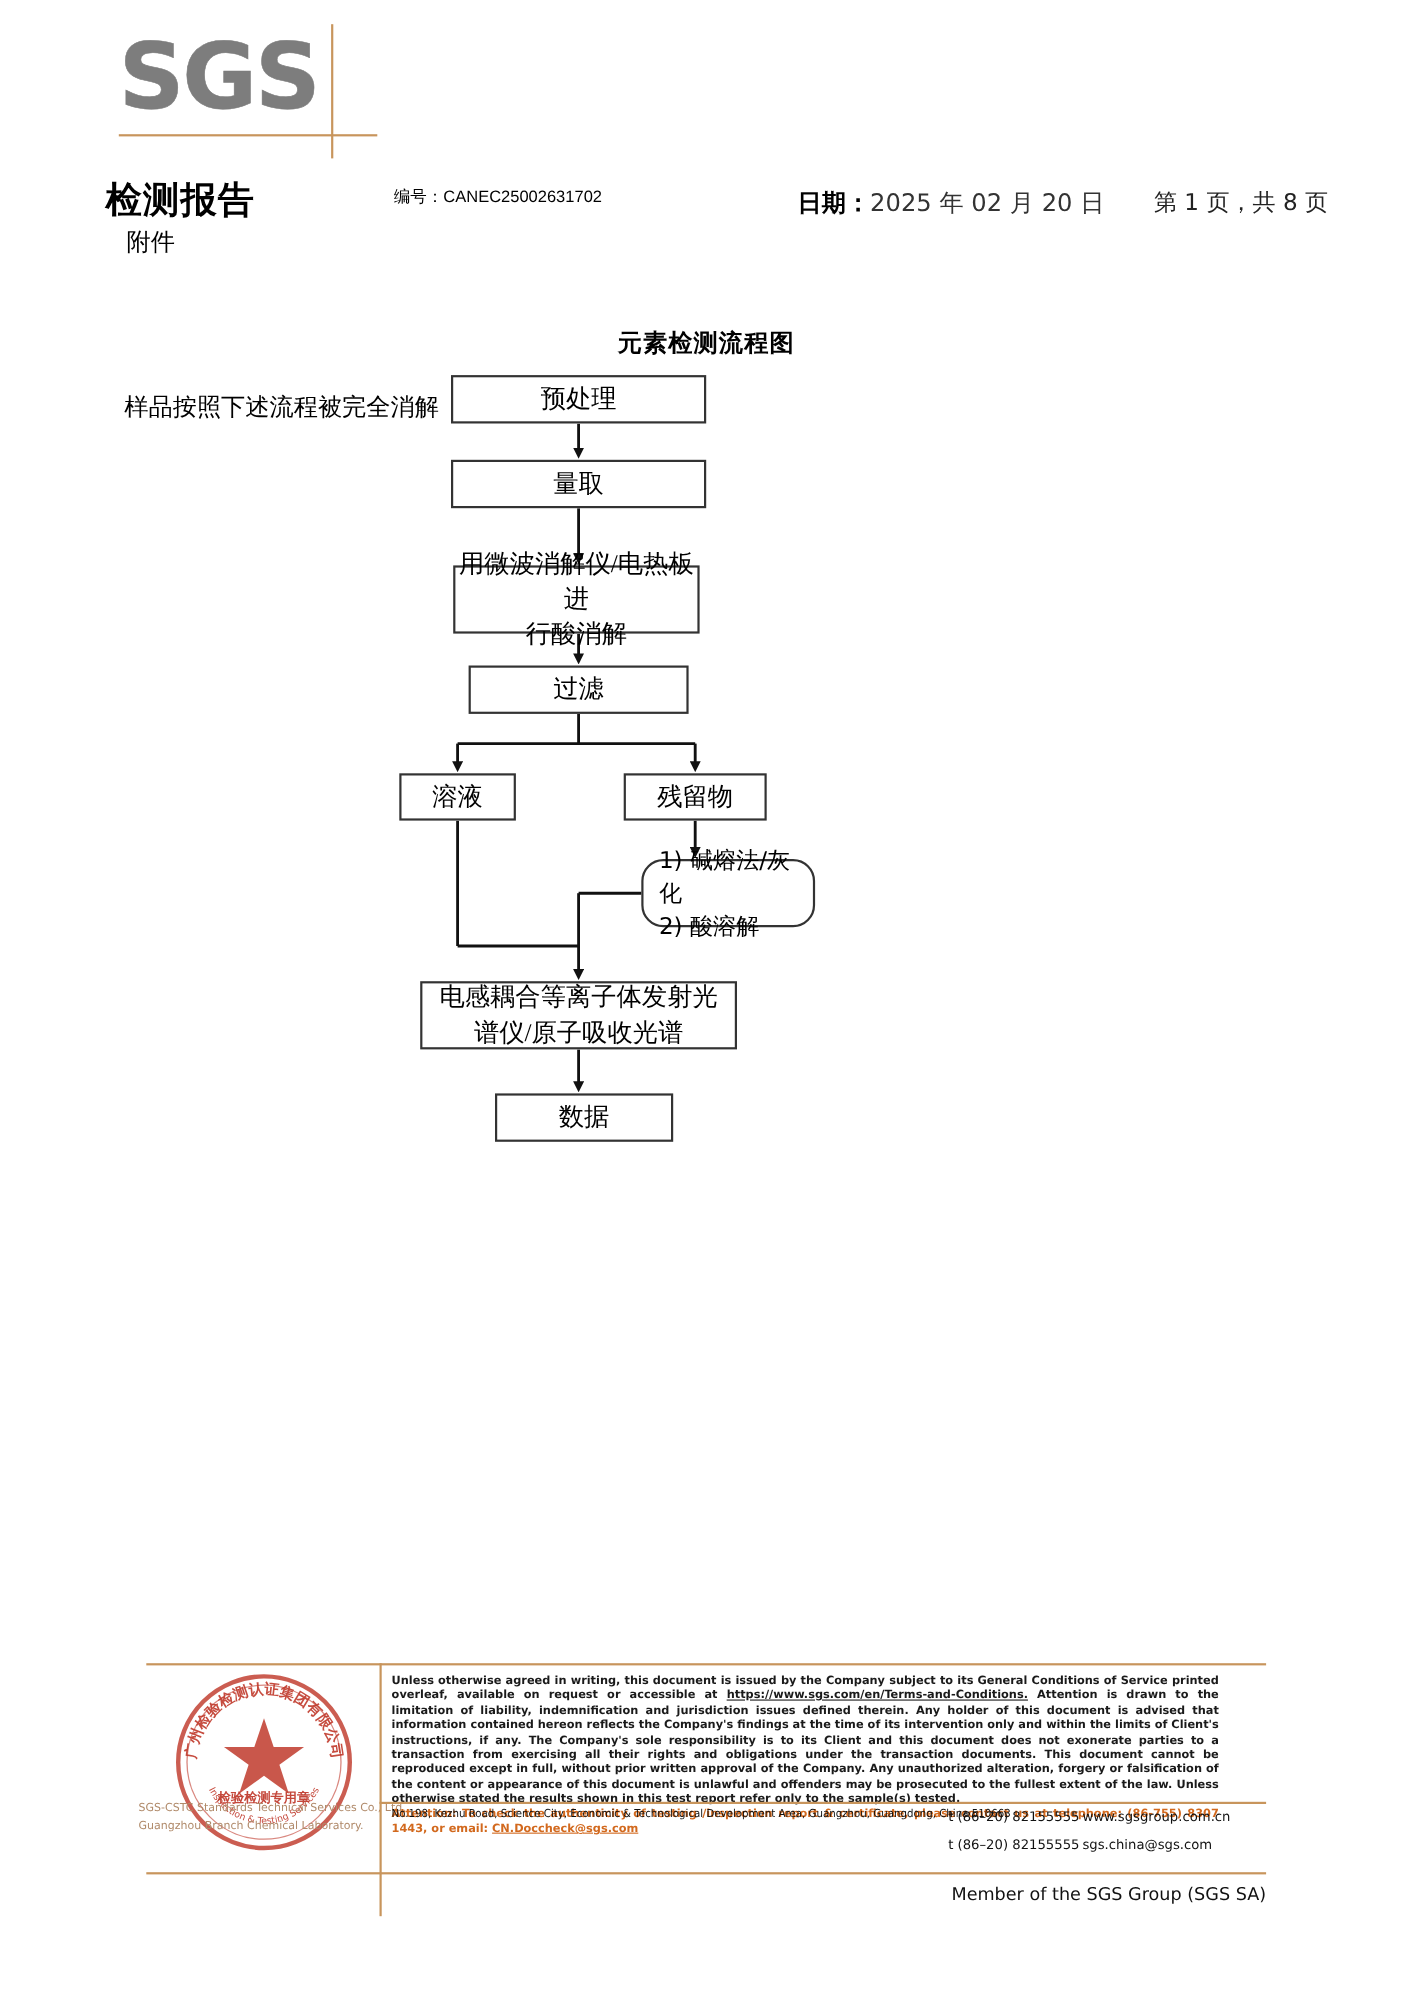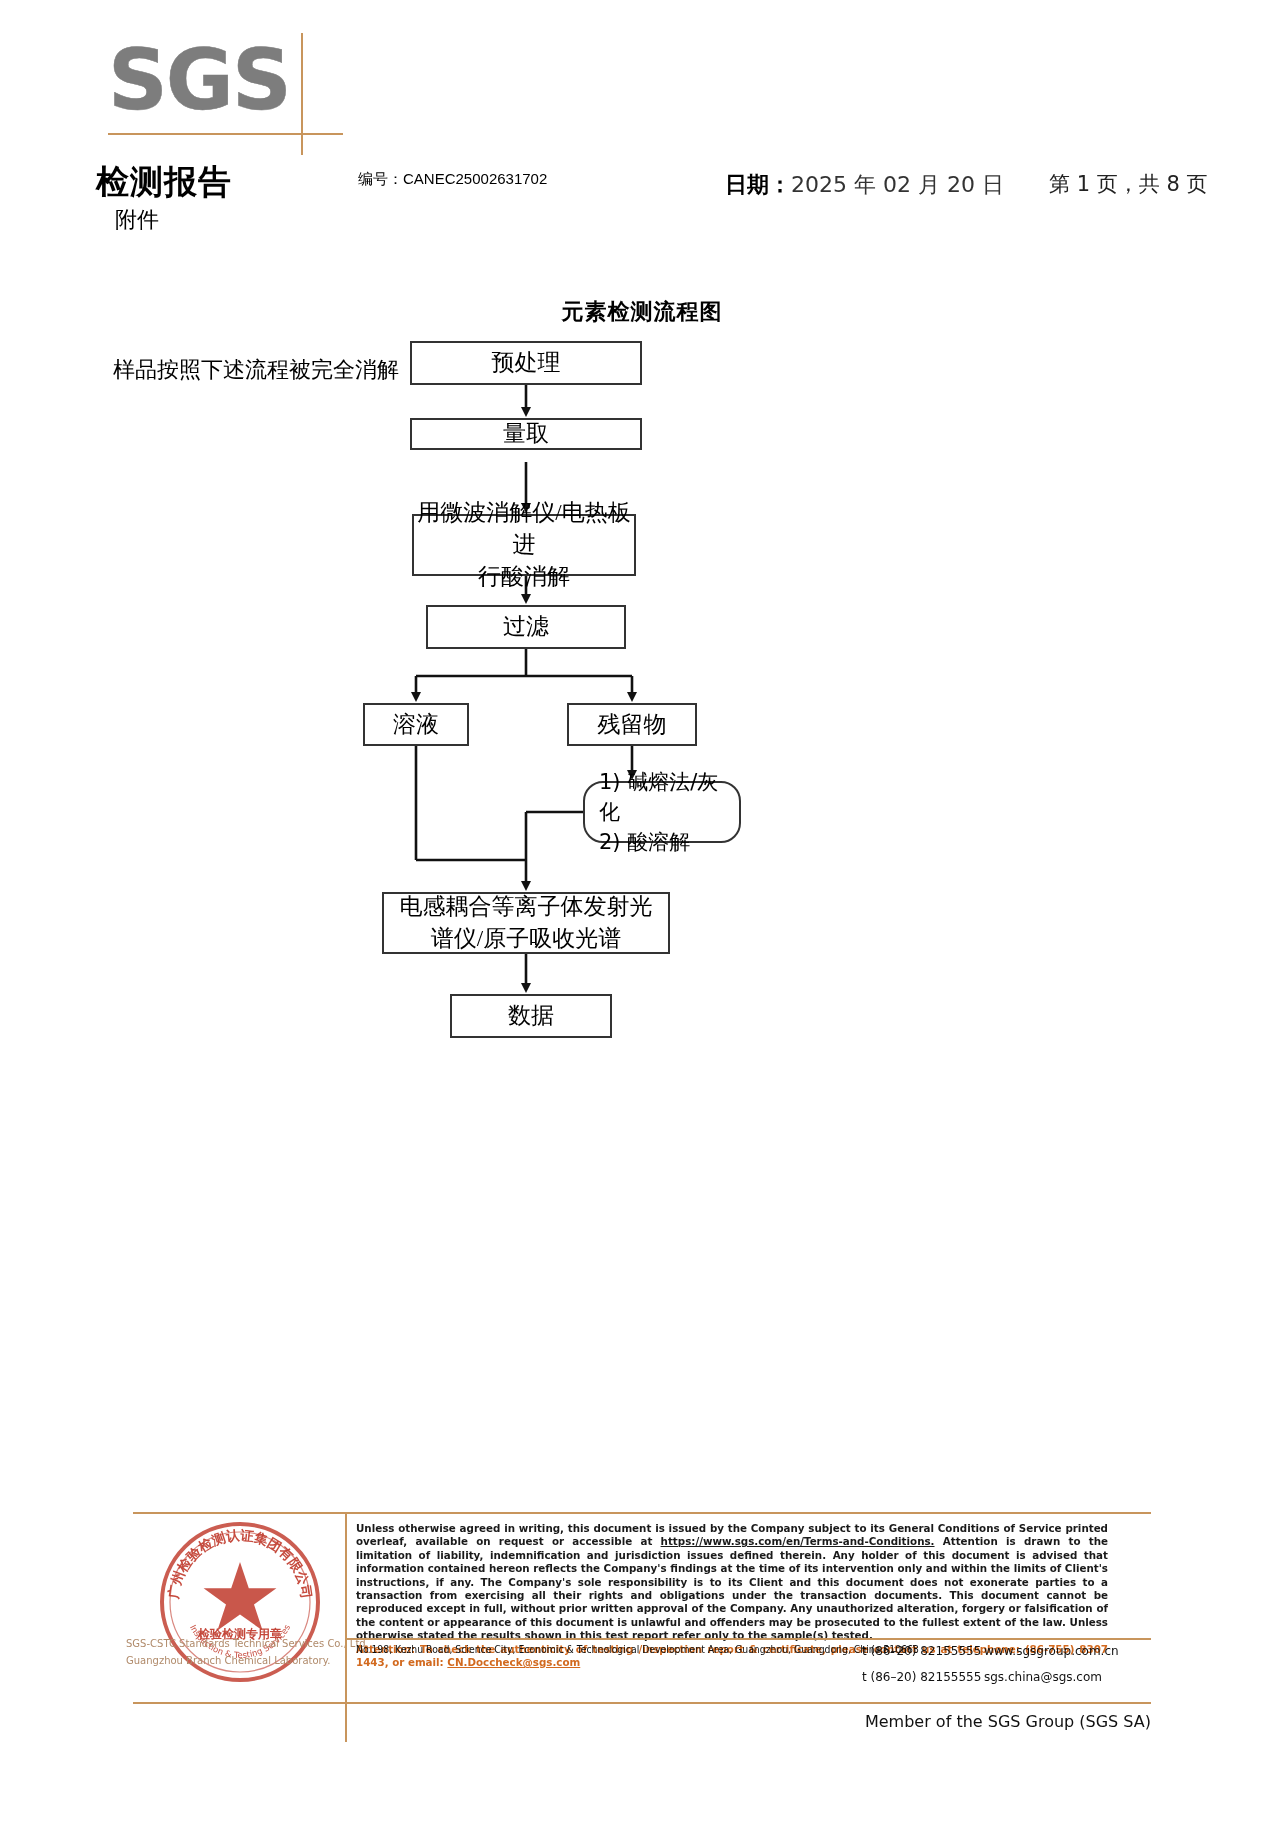--- a/index.html
+++ b/index.html
@@ -16,21 +16,20 @@
     overflow: hidden;
   }
 
   
   .logo-wrap {
     position: absolute;
     left: 108px;
     top: 22px;
     width: 215px;
     height: 110px;
-    margin-top: 11px;
   }
   .logo-text {
     font-family: "DejaVu Sans", sans-serif;
     font-weight: bold;
     font-size: 83px;
     letter-spacing: -2px;
     color: #7d7d7d;
     line-height: 96px;
     -webkit-text-stroke: 0.5px #7d7d7d;
   }
@@ -347,21 +346,21 @@
     <line x1="526" y1="860" x2="526" y2="886" marker-end="url(#arrow)"></line>
 
     <line x1="526" y1="954" x2="526" y2="988" marker-end="url(#arrow)"></line>
   </g>
 </svg>
 
 <div class="node" style="left:410px; top:341px; width:232px; height:44px;">
   <span>预处理</span>
 </div>
 
-<div class="node" style="left:410px; top:418px; width:232px; height:32px;">
+<div class="node" style="left:410px; top:418px; width:232px; height:44px;">
   <span>量取</span>
 </div>
 
 <div class="node" style="left:412px; top:514px; width:224px; height:62px;">
   <div>
     <div>用微波消解仪/电热板进</div>
     <div>行酸消解</div>
   </div>
 </div>
 

